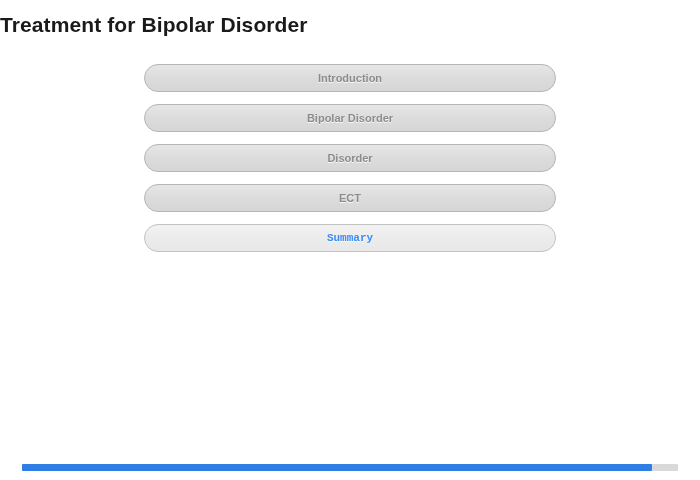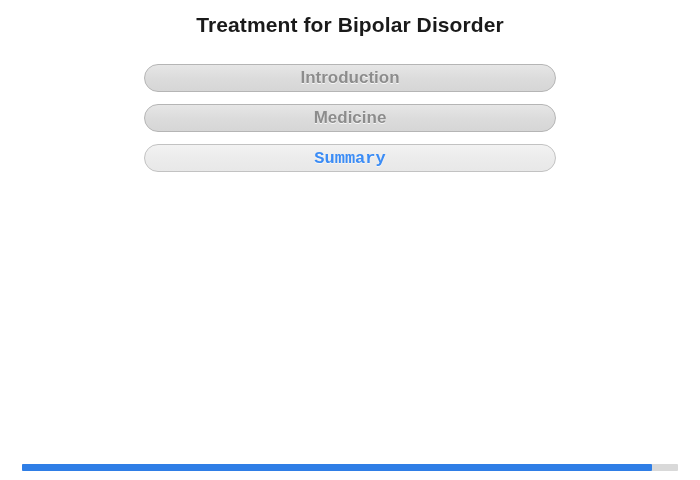--- a/index.html
+++ b/index.html
@@ -14,21 +14,21 @@
     overflow: hidden;
     position: relative;
   }
   .page {
     position: relative;
     width: 700px;
     height: 480px;
     box-sizing: border-box;
   }
   .title {
-    text-align: center;
+    text-align: left;
     font-size: 21px;
     font-weight: bold;
     color: #1a1a1a;
     margin: 0;
     padding-top: 13px;
     letter-spacing: 0.1px;
   }
   .menu {
     margin-top: 27px;
     display: flex;
@@ -38,21 +38,21 @@
   }
   .menu-item {
     width: 412px;
     height: 28px;
     border-radius: 14px;
     border: 1px solid #b5b5b5;
     background: linear-gradient(to bottom, #e6e6e6 0%, #dcdcdc 50%, #d6d6d6 100%);
     display: flex;
     align-items: center;
     justify-content: center;
-    font-size: 17px;
+    font-size: 11px;
     font-weight: bold;
     color: #8c8c8c;
     box-sizing: border-box;
     text-shadow: 0 1px 0 #f7f7f7;
     cursor: pointer;
   }
   .menu-item.current {
     background: linear-gradient(to bottom, #f2f2f2 0%, #ececec 50%, #e8e8e8 100%);
     color: #3b8cf5;
     border-color: #c2c2c2;
@@ -88,21 +88,27 @@
 
 <div class="page">
 
   <h1 class="title">Treatment for Bipolar Disorder</h1>
 
   <div class="menu">
     <div class="menu-item">
       <span>Introduction</span>
     </div>
     <div class="menu-item">
-      <span>Medicine</span>
+      <span>Bipolar Disorder</span>
+    </div>
+    <div class="menu-item">
+      <span>Disorder</span>
+    </div>
+    <div class="menu-item">
+      <span>ECT</span>
     </div>
     <div class="menu-item current">
       <span>Summary</span>
     </div>
   </div>
 
   <div class="footer">
     <div class="progress-track" style="background: rgb(217, 217, 217);">
       <div class="progress-fill" id="progress-fill" style="width: 96%; background: rgb(47, 126, 230);"></div>
     </div>

